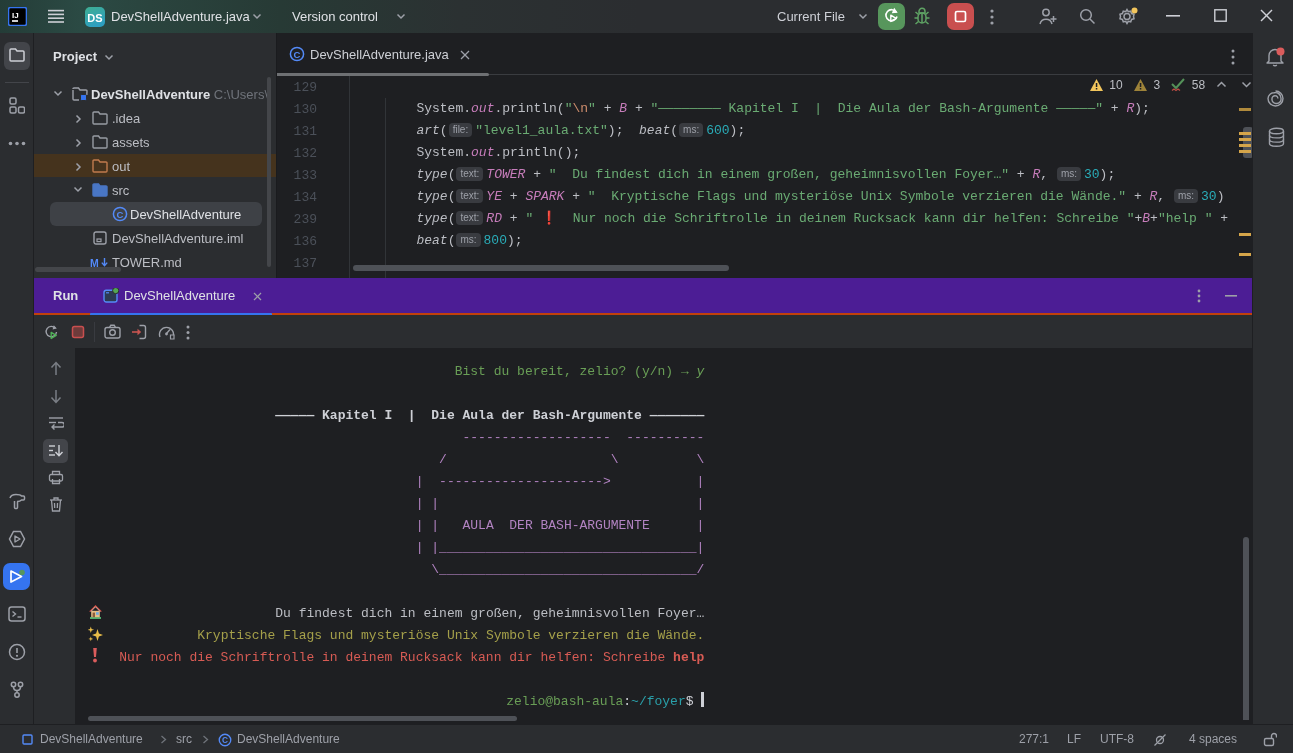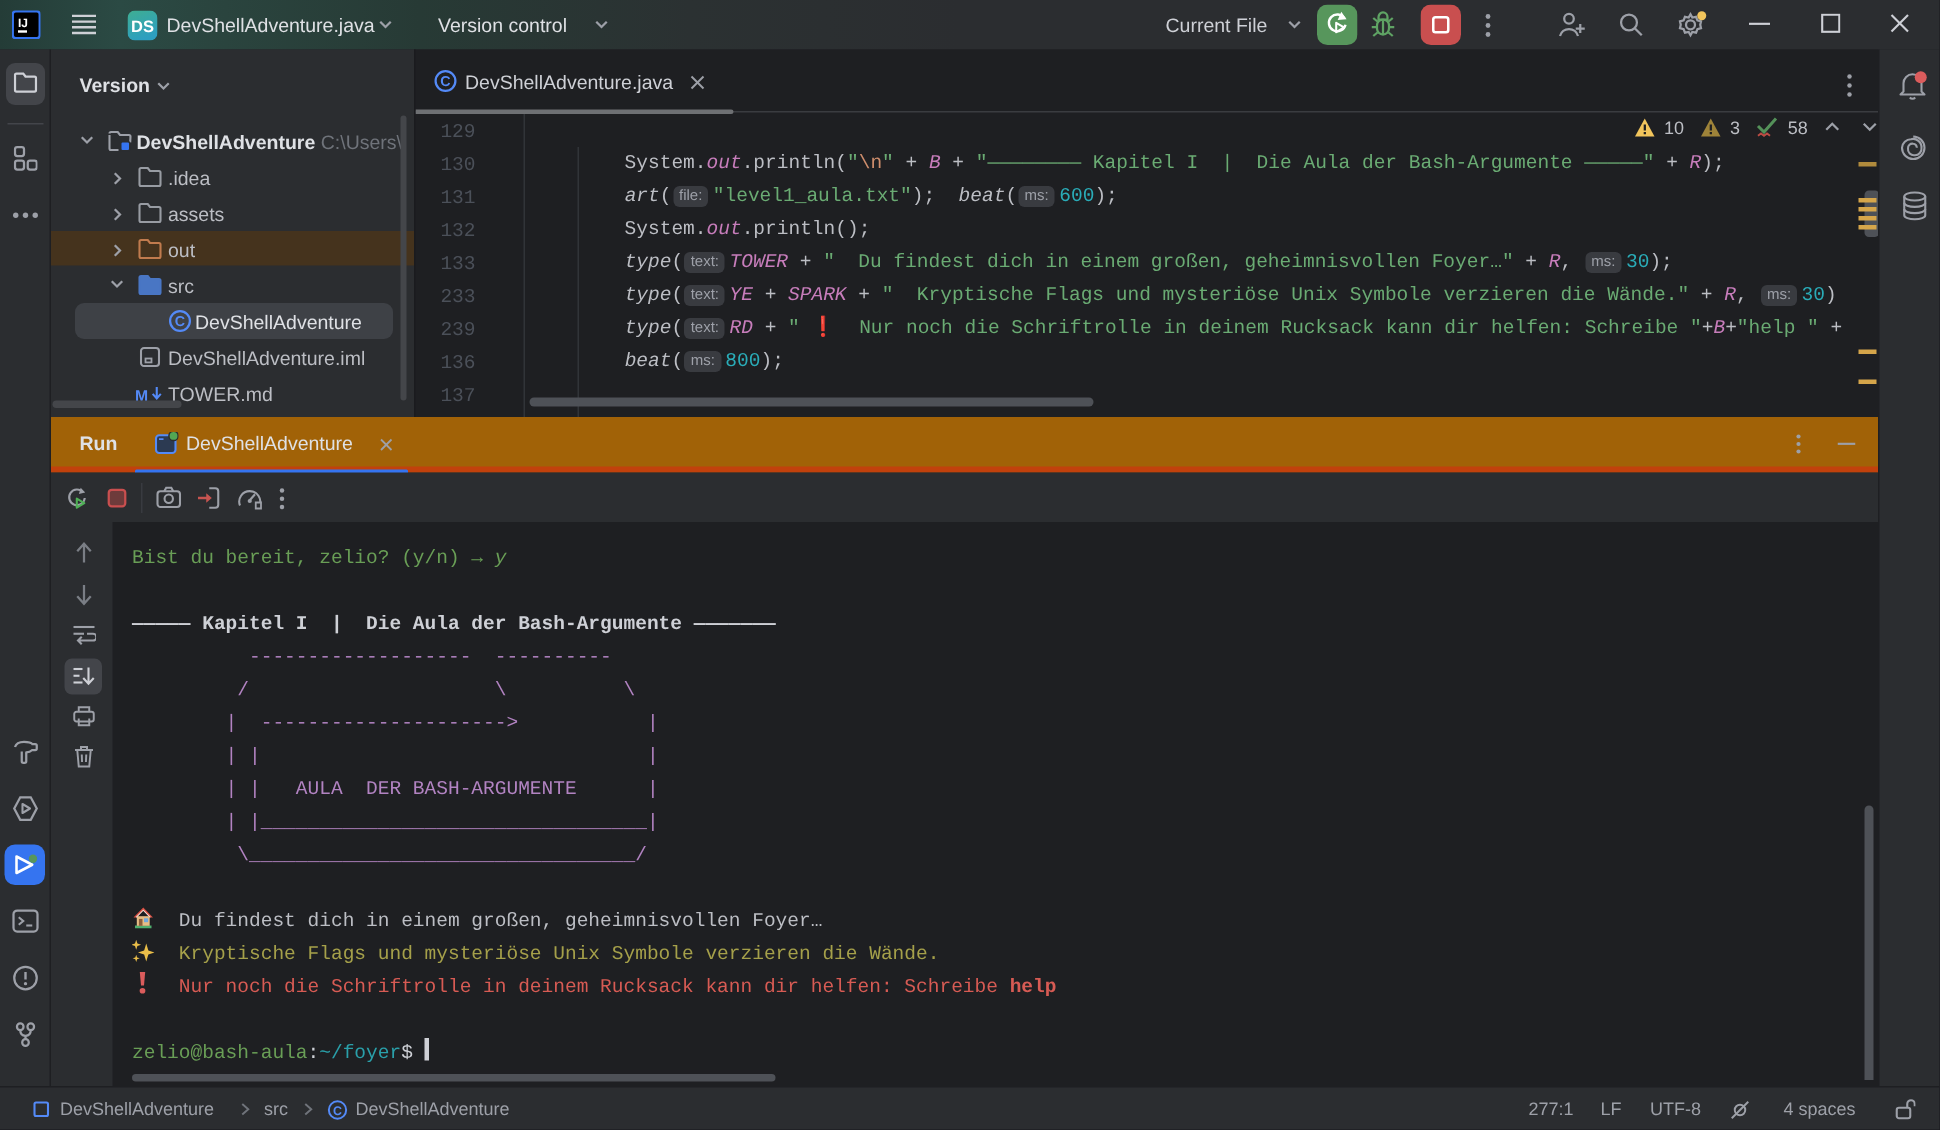--- a/index.html
+++ b/index.html
@@ -32,25 +32,25 @@
   .cm { color:#7a7e85; }
   .st { color:#6aab73; }
   .esc { color:#cf8e6d; }
   .fld { color:#c77dbb; font-style:italic; }
   .num { color:#2aacb8; }
   .mth { font-style:italic; }
   .pill { display:inline-block; background:#393b40; color:#9da0a8; font-family:"Liberation Sans",sans-serif;
     font-size:10px; line-height:14px; padding:0 4px; border-radius:4px; margin:0 3px 0 1px; vertical-align:1px; font-style:normal; }
 
   
-  #runhead { left:34px; top:278px; width:1218px; height:37px; background:#a16207; border-bottom:4px solid #c2410c; }
+  #runhead { left:34px; top:278px; width:1218px; height:37px; background:#4c1d95; border-bottom:2px solid #c2410c; }
   #runtools { left:34px; top:315px; width:1218px; height:33px; background:#2b2d30; }
   #console { left:34px; top:348px; width:1218px; height:376px; background:#1e1f22; }
   #congutter { position:absolute; left:0; top:0; width:42px; height:376px; background:#2b2d30; border-right:1px solid #1e1f22; }
-  #context { position:absolute; left:54px; top:13px; font-family:"Liberation Mono",monospace; font-size:13px; line-height:22px; color:#bcbec4; white-space:pre; }
+  #context { position:absolute; left:54px; top:13px; font-family:"Liberation Mono",monospace; font-size:13px; line-height:22px; color:#bcbec4; white-space:pre;text-align:right; }
   .green { color:#699e56; }
   .purp { color:#b283c2; }
   .yell { color:#a5a04a; }
   .red { color:#d75b54; }
   .cyan { color:#2aa0aa; }
   .boldw { color:#ced0d6; font-weight:bold; }
 
   
   #statusbar { left:0; top:724px; width:1293px; height:29px; background:#2b2d30; border-top:1px solid #1e1f22; }
   .sbtext { position:absolute; top:7px; font-size:12px; color:#9da0a8; white-space:nowrap; }
@@ -241,21 +241,21 @@
       <g stroke="#9da0a8" stroke-width="1.4" fill="none">
         <ellipse cx="10.5" cy="4" rx="7" ry="2.7"></ellipse>
         <path d="M3.5 4 L3.5 16.5 A7 2.7 0 0 0 17.5 16.5 L17.5 4"></path>
         <path d="M3.5 8.2 A7 2.7 0 0 0 17.5 8.2"></path>
         <path d="M3.5 12.4 A7 2.7 0 0 0 17.5 12.4"></path>
       </g>
     </svg>
   </div>
 
   <div id="project" class="abs">
-    <div class="ptext" style="left:19px;top:16px;font-weight:bold;color:#dfe1e5">Version</div>
+    <div class="ptext" style="left:19px;top:16px;font-weight:bold;color:#dfe1e5">Project</div>
     <svg class="abs" style="left:70px;top:21px" width="10" height="7" viewBox="0 0 10 7">
         <path d="M1.5 1.5 L5 5 L8.5 1.5" stroke="#9da0a8" stroke-width="1.5" fill="none"></path>
       </svg>
 
     <div class="abs" style="left:0;top:121px;width:242px;height:23px;background:#45331d"></div>
 
     <div class="abs" style="left:16px;top:169px;width:212px;height:24px;background:#3e4146;border-radius:6px"></div>
 
     <svg class="abs" style="left:19px;top:57px" width="10" height="7" viewBox="0 0 10 7">
         <path d="M1.5 1.5 L5 5 L8.5 1.5" stroke="#9da0a8" stroke-width="1.5" fill="none"></path>
@@ -368,21 +368,21 @@
     </div>
 
     <div id="gutterline"></div>
     <div id="indentguide"></div>
 
     <div class="lnum" style="left:0;top:47px">129</div>
     <div class="lnum" style="left:0;top:69px">130</div>
     <div class="lnum" style="left:0;top:91px">131</div>
     <div class="lnum" style="left:0;top:113px">132</div>
     <div class="lnum" style="left:0;top:135px">133</div>
-    <div class="lnum" style="left:0;top:157px">233</div>
+    <div class="lnum" style="left:0;top:157px">134</div>
     <div class="lnum" style="left:0;top:179px">239</div>
     <div class="lnum" style="left:0;top:201px">136</div>
     <div class="lnum" style="left:0;top:223px">137</div>
 
     <div id="code">
         System.<span class="fld">out</span>.println(<span class="st">"<span class="esc">\n</span>"</span> + <span class="fld">B</span> + <span class="st">"———————— Kapitel I  |  Die Aula der Bash-Argumente —————"</span> + <span class="fld">R</span>);
         <span class="mth">art</span>(<span class="pill">file:</span><span class="st">"level1_aula.txt"</span>);  <span class="mth">beat</span>(<span class="pill">ms:</span><span class="num">600</span>);
         System.<span class="fld">out</span>.println();
         <span class="mth">type</span>(<span class="pill">text:</span><span class="fld">TOWER</span> + <span class="st">"  Du findest dich in einem großen, geheimnisvollen Foyer…"</span> + <span class="fld">R</span>, <span class="pill">ms:</span><span class="num">30</span>);
         <span class="mth">type</span>(<span class="pill">text:</span><span class="fld">YE</span> + <span class="fld">SPARK</span> + <span class="st">"  Kryptische Flags und mysteriöse Unix Symbole verzieren die Wände."</span> + <span class="fld">R</span>, <span class="pill">ms:</span><span class="num">30</span>)

